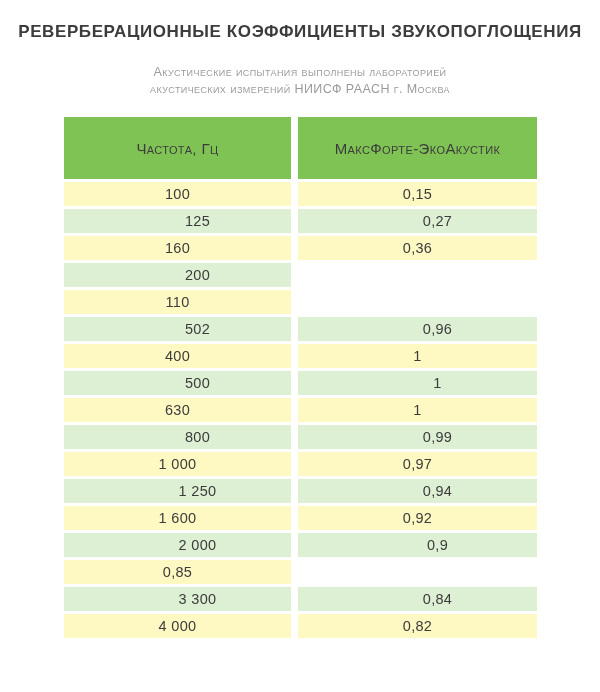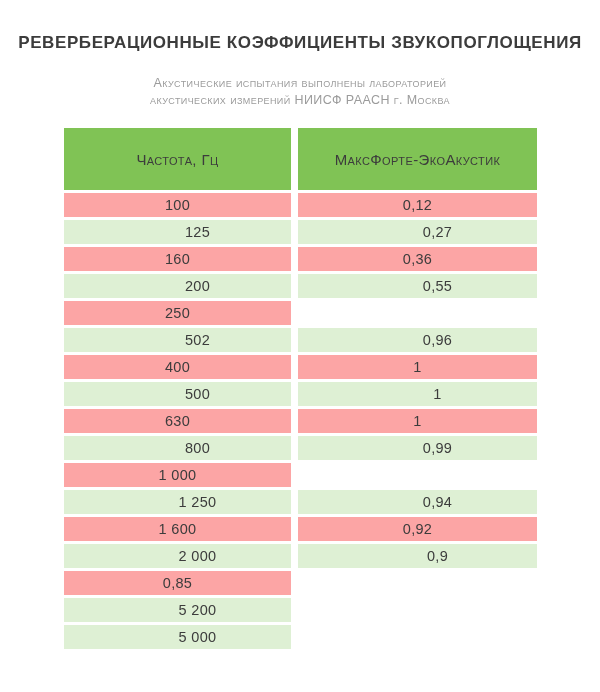--- a/index.html
+++ b/index.html
@@ -12,21 +12,21 @@
   html, body {
     margin: 0; padding: 0;
     background: #ffffff;
     width: 600px; height: 692px;
     font-family: "Liberation Sans", sans-serif;
     overflow: hidden;
   }
   .page { width: 600px; height: 692px; }
 
   .title {
-    margin: 32px 8px 0;
+    margin: 21px 8px 0;
     text-align: center;
     font-size: 17px;
     font-weight: 700;
     letter-spacing: 0.6px;
     color: var(--text-dark);
     line-height: 21px;
   }
 
   .subtitle {
     margin: 22px 30px 0;
@@ -56,21 +56,21 @@
     letter-spacing: 0.4px;
     color: var(--text-dark);
   }
   .tbody { display: flex; flex-direction: column; row-gap: 3px; }
   .row { height: 24px; }
   .cell {
     display: flex; align-items: center; justify-content: center;
     font-size: 14.5px;
     letter-spacing: 0.3px;
     color: var(--text-dark);
-    background: #fca5a5;
+    background: #fef9c3;
   }
   .row.alt .cell { background: var(--row-green); padding-left: 40px; }
 </style>
 </head>
 <body>
 
 <div class="page">
 
   <h1 class="title">РЕВЕРБЕРАЦИОННЫЕ КОЭФФИЦИЕНТЫ ЗВУКОПОГЛОЩЕНИЯ</h1>
 
@@ -80,36 +80,35 @@
   </p>
 
   <div class="table">
     <div class="thead">
       <div class="th">Частота, Гц</div>
       <div class="th">МаксФорте-ЭкоАкустик</div>
     </div>
     <div class="tbody">
         <div class="row">
           <div class="cell">100</div>
-          <div class="cell">0,12</div>
+          <div class="cell">0,15</div>
         </div>
         <div class="row alt">
           <div class="cell">125</div>
           <div class="cell">0,27</div>
         </div>
         <div class="row">
           <div class="cell">160</div>
           <div class="cell">0,36</div>
         </div>
         <div class="row alt">
           <div class="cell">200</div>
-          <div class="cell">0,55</div>
         </div>
         <div class="row">
-          <div class="cell">250</div>
+          <div class="cell">110</div>
         </div>
         <div class="row alt">
           <div class="cell">502</div>
           <div class="cell">0,96</div>
         </div>
         <div class="row">
           <div class="cell">400</div>
           <div class="cell">1</div>
         </div>
         <div class="row alt">
@@ -119,38 +118,43 @@
         <div class="row">
           <div class="cell">630</div>
           <div class="cell">1</div>
         </div>
         <div class="row alt">
           <div class="cell">800</div>
           <div class="cell">0,99</div>
         </div>
         <div class="row">
           <div class="cell">1 000</div>
+          <div class="cell">0,97</div>
         </div>
         <div class="row alt">
           <div class="cell">1 250</div>
           <div class="cell">0,94</div>
         </div>
         <div class="row">
           <div class="cell">1 600</div>
           <div class="cell">0,92</div>
         </div>
         <div class="row alt">
           <div class="cell">2 000</div>
           <div class="cell">0,9</div>
         </div>
         <div class="row">
           <div class="cell">0,85</div>
         </div>
         <div class="row alt">
-          <div class="cell">5 200</div>
+          <div class="cell">3 300</div>
+          <div class="cell">0,84</div>
+        </div>
+        <div class="row">
+          <div class="cell">4 000</div>
+          <div class="cell">0,82</div>
         </div>
         <div class="row alt">
-          <div class="cell">5 000</div>
         </div>
       </div>
   </div>
 
 </div>
 
 </body></html>

